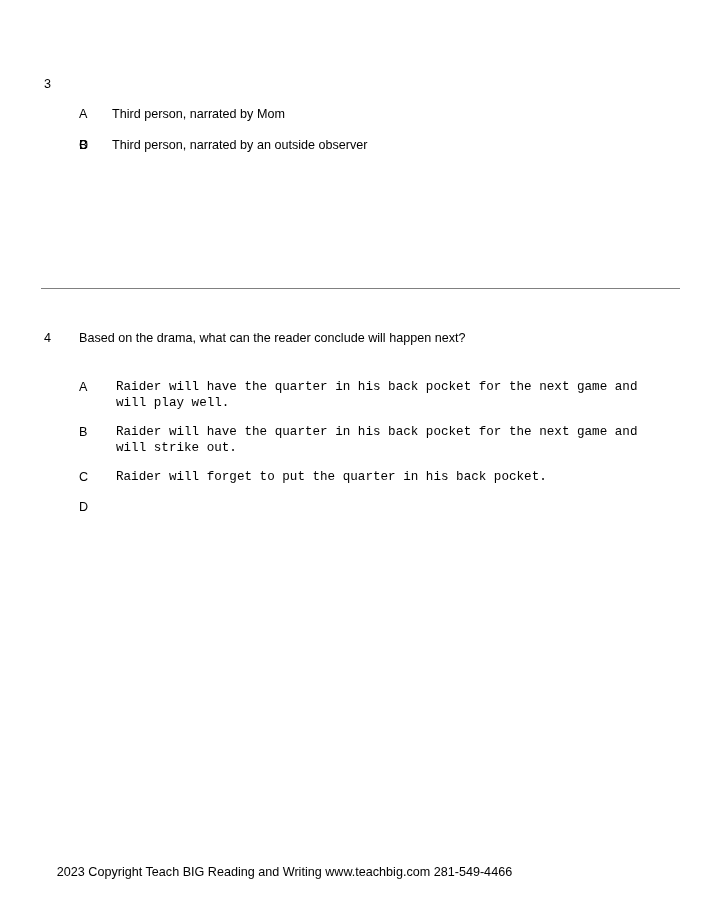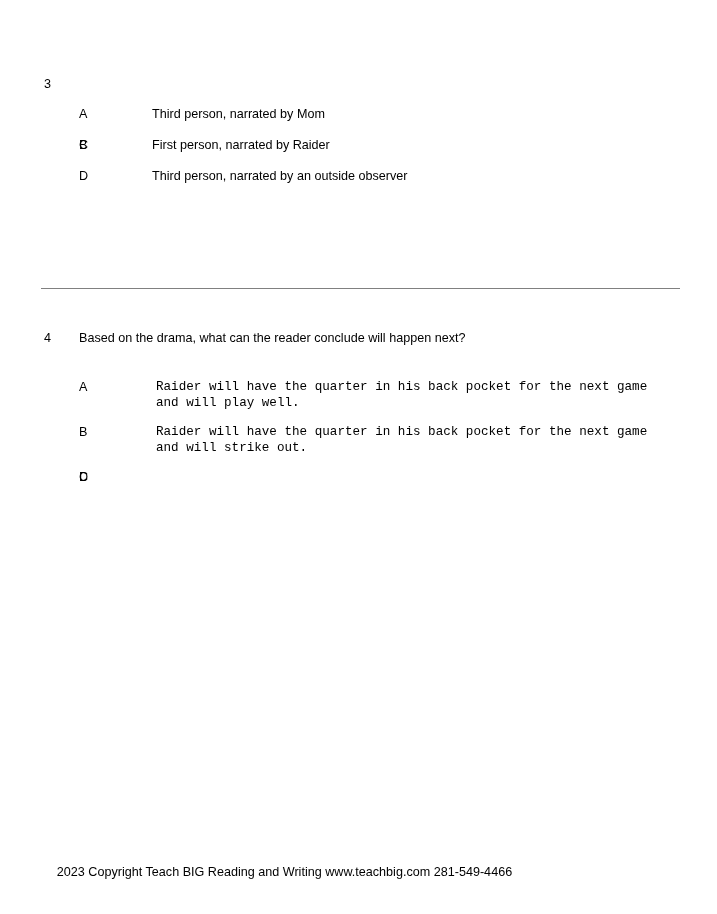--- a/index.html
+++ b/index.html
@@ -65,21 +65,20 @@
   .choice-letter {
     position: absolute;
     left: 79px;
     top: 0;
     font-size: 12.6px;
     line-height: 15.5px;
   }
   .choice-text {
     display: block;
     line-height: 15.5px;
-    margin-left: 40px;
   }
 
   
   #question-3 .choice {
     padding-left: 112px;
     padding-right: 40px;
     margin-bottom: 15.5px;
   }
   #question-3 .choice-text { line-height: 15.5px; }
 
@@ -128,21 +127,20 @@
     <ul class="choices">
       <li class="choice">
         <span class="choice-letter">A</span>
         <span class="choice-text">Third person, narrated by Mom</span>
       </li>
       <li class="choice">
         <span class="choice-letter">B</span>
       </li>
       <li class="choice">
         <span class="choice-letter">C</span>
-        <span class="choice-text">First person, narrated by Raider</span>
       </li>
       <li class="choice">
         <span class="choice-letter">D</span>
         <span class="choice-text">Third person, narrated by an outside observer</span>
       </li>
     </ul>
   </section>
 
   <hr class="divider">
 
@@ -156,20 +154,21 @@
       <li class="choice">
         <span class="choice-letter">A</span>
         <span class="choice-text">Raider will have the quarter in his back pocket for the next game and will play well.</span>
       </li>
       <li class="choice">
         <span class="choice-letter">B</span>
         <span class="choice-text">Raider will have the quarter in his back pocket for the next game and will strike out.</span>
       </li>
       <li class="choice">
         <span class="choice-letter">C</span>
+        <span class="choice-text">Raider will forget to put the quarter in his back pocket.</span>
       </li>
       <li class="choice">
         <span class="choice-letter">D</span>
       </li>
     </ul>
   </section>
 
   <div class="footer">2023 Copyright Teach BIG Reading and Writing www.teachbig.com 281-549-4466</div>
 
 </div>

